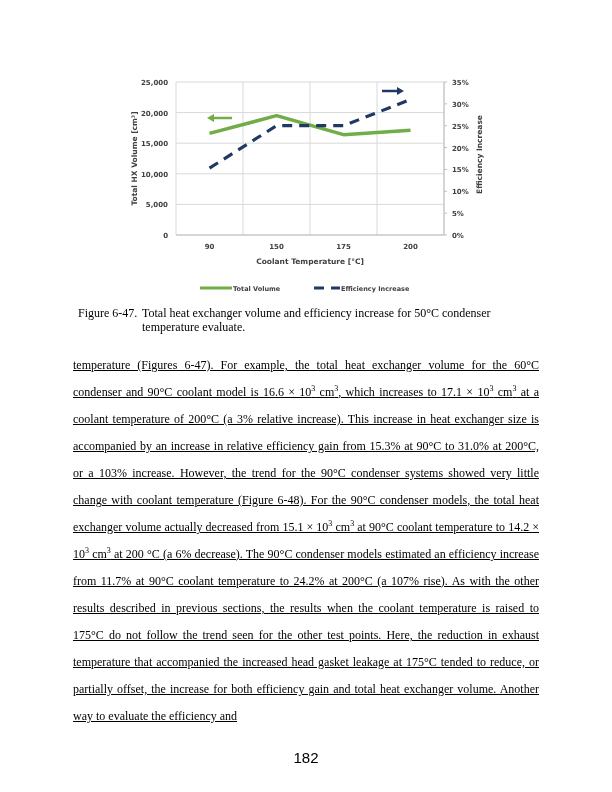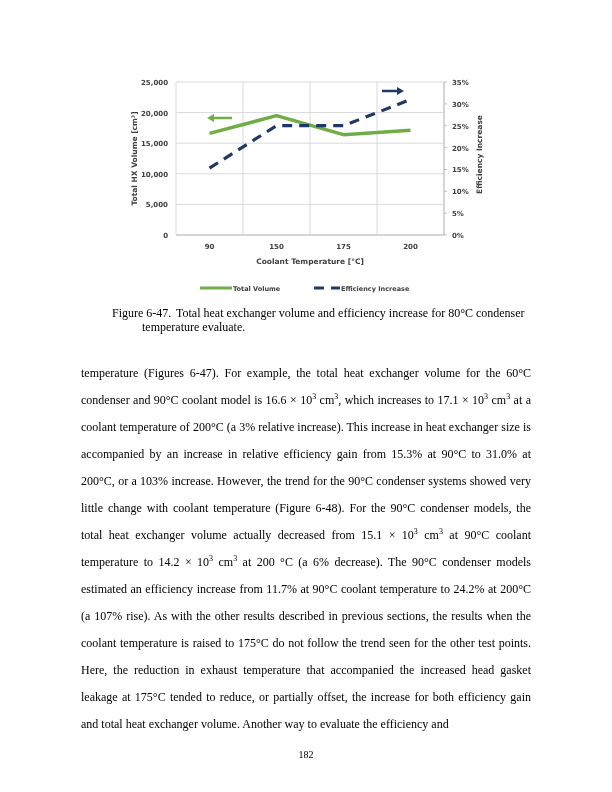--- a/index.html
+++ b/index.html
@@ -2,29 +2,29 @@
 <html><head>
 <meta charset="utf-8">
 <style>
   html, body { margin:0; padding:0; background:#fff; }
   body { width:612px; height:792px; position:relative; overflow:hidden; }
   .page { position:absolute; left:0; top:0; width:612px; height:792px; background:#fff; }
   .chart { position:absolute; left:0; top:0; width:612px; height:300px; }
   .chart svg { position:absolute; left:0; top:0; }
   .caption { position:absolute; left:78px; top:306px; width:470px;
     font-family:"Liberation Serif", serif; font-size:12px; line-height:14px; color:#000; }
-  .caption .num { display:inline-block; width:64px;margin-left:34px; }
+  .caption .num { display:inline-block; width:64px; }
   .caption .cont { padding-left:64px; }
   .body-text { position:absolute; left:72px; top:351px; width:468px;
     font-family:"Liberation Serif", serif; font-size:12px; line-height:27px; color:#000;
     text-align:justify; }
-  .body-text p { margin:9px; }
+  .body-text p { margin:1px;text-decoration:underline; }
   sup { font-size:8px; line-height:0; }
   .page-num { position:absolute; left:0; width:612px; top:749px; text-align:center;
-    font-family:Liberation Serif, serif; font-size:10px; color:#000; }
+    font-family:Liberation Sans, sans-serif; font-size:15px; color:#000; }
   .ax { font-family:"DejaVu Sans", sans-serif; font-weight:bold; fill:#404040; }
 </style>
 </head>
 <body>
 
 <div class="page">
 
   <div class="chart">
     <svg id="chart-svg" width="612" height="300">
         <line x1="176" x2="444" y1="235" y2="235" stroke="#d9d9d9" stroke-width="1"></line>
@@ -76,21 +76,21 @@
         <line x1="382" x2="398" y1="91" y2="91" stroke="#1F3864" stroke-width="2.5"></line>
         <polygon points="404,91 397,87 397,95" fill="#1F3864"></polygon>
         <line x1="200" x2="232" y1="288" y2="288" stroke="#70AD47" stroke-width="3"></line>
         <text x="233" y="290.5" font-size="6.5" class="ax">Total Volume</text>
         <line x1="314" x2="340" y1="288" y2="288" stroke="#1F3864" stroke-width="3" stroke-dasharray="10,7"></line>
         <text x="341" y="290.5" font-size="6.5" class="ax">Efficiency Increase</text>
       </svg>
   </div>
 
   <div class="caption">
-    <div><span class="num">Figure 6-47.</span><span>Total heat exchanger volume and efficiency increase for 80°C condenser</span></div>
+    <div><span class="num">Figure 6-47.</span><span>Total heat exchanger volume and efficiency increase for 50°C condenser</span></div>
     <div class="cont">temperature evaluate.</div>
   </div>
 
   <div class="body-text">
     <p>
       <span>temperature (Figures 6-47). For example, the total heat exchanger volume for the 60°C condenser and 90°C coolant model is 16.6 × 10</span><sup>3</sup><span> cm</span><sup>3</sup><span>, which increases to 17.1 × 10</span><sup>3</sup><span> cm</span><sup>3</sup><span> at a coolant temperature of 200°C (a 3% relative increase). This increase in heat exchanger size is accompanied by an increase in relative efficiency gain from 15.3% at 90°C to 31.0% at 200°C, or a 103% increase. However, the trend for the 90°C condenser systems showed very little change with coolant temperature (Figure 6-48). For the 90°C condenser models, the total heat exchanger volume actually decreased from 15.1 × 10</span><sup>3</sup><span> cm</span><sup>3</sup><span> at 90°C coolant temperature to 14.2 × 10</span><sup>3</sup><span> cm</span><sup>3</sup><span> at 200 °C (a 6% decrease). The 90°C condenser models estimated an efficiency increase from 11.7% at 90°C coolant temperature to 24.2% at 200°C (a 107% rise). As with the other results described in previous sections, the results when the coolant temperature is raised to 175°C do not follow the trend seen for the other test points. Here, the reduction in exhaust temperature that accompanied the increased head gasket leakage at 175°C tended to reduce, or partially offset, the increase for both efficiency gain and total heat exchanger volume. Another way to evaluate the efficiency and</span>
     </p>
   </div>
 
   <div class="page-num">182</div>

